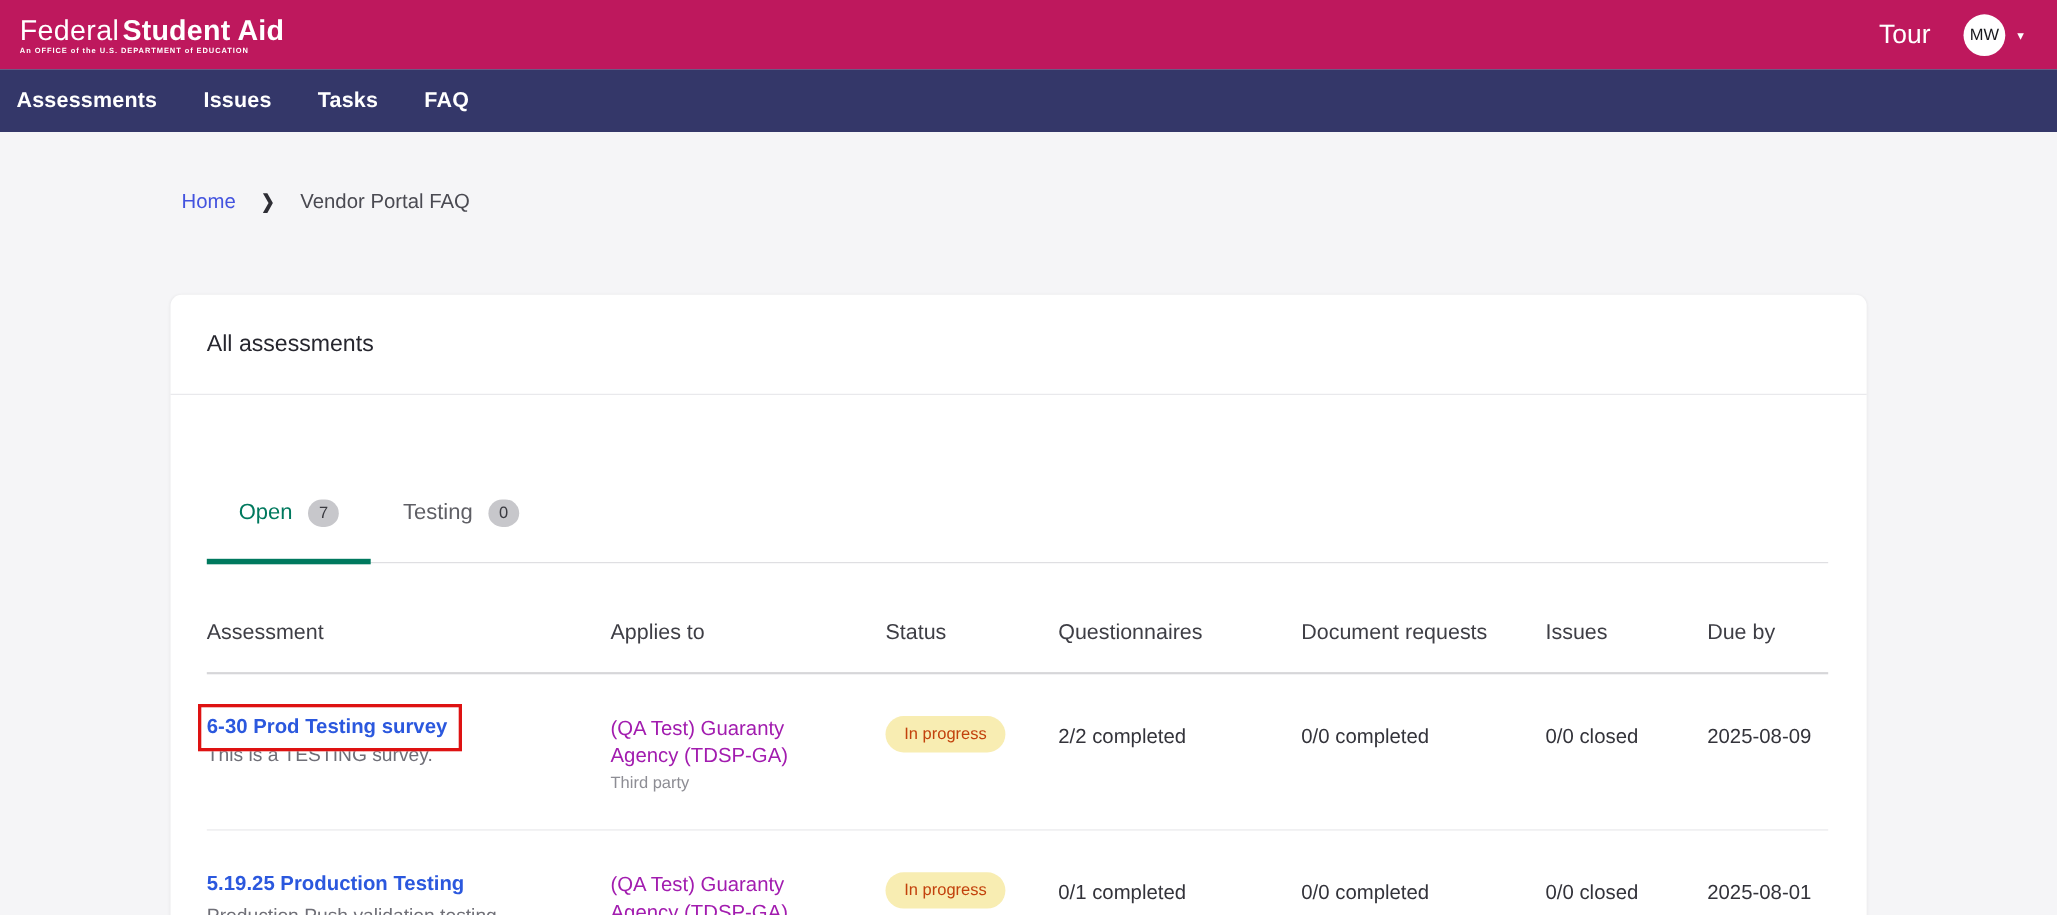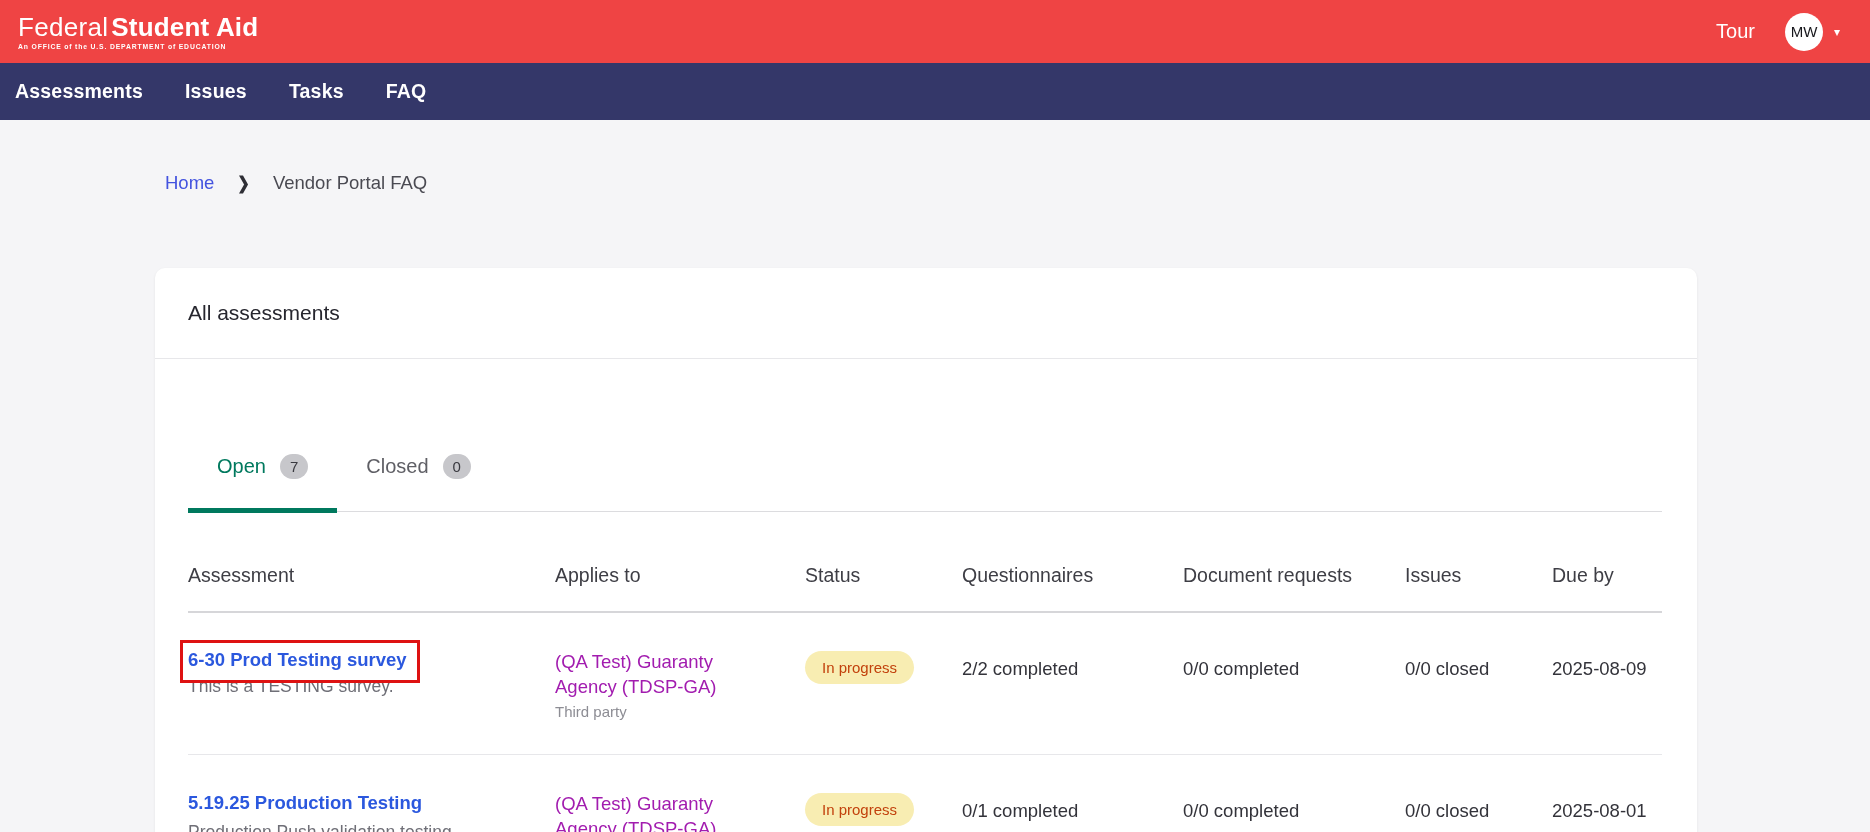--- a/index.html
+++ b/index.html
@@ -6,31 +6,31 @@
   html, body { margin:0; padding:0; }
   body {
     width:1870px; height:832px; overflow:hidden;
     background:#f5f5f7;
     font-family:"Liberation Sans", sans-serif;
     color:#33333a;
   }
 
   
   .topbar {
-    height:63px; background:#ef4444;
+    height:63px; background:#be185d;
     display:flex; align-items:center; justify-content:space-between;
     padding:0 30px 0 18px;
   }
   .logo { display:flex; flex-direction:column; justify-content:center; }
   .logo-main { color:#fff; font-size:26px; line-height:1; }
   .logo-federal { font-weight:300; letter-spacing:0.3px; }
   .logo-sa { font-weight:700; margin-left:3px; letter-spacing:0.2px; }
   .logo-tag { color:#fff; font-size:6.8px; font-weight:700; letter-spacing:0.85px; margin-top:3px; }
   .topbar-right { display:flex; align-items:center; gap:30px; }
-  .tour { color:#fff; font-size:20px; cursor:pointer; }
+  .tour { color:#fff; font-size:24px; cursor:pointer; }
   .avatar-group { display:flex; align-items:center; gap:11px; cursor:pointer; }
   .avatar {
     width:38px; height:38px; border-radius:50%; background:#fff; color:#17171c;
     display:flex; align-items:center; justify-content:center; font-size:15px;
   }
   .caret { color:#fff; font-size:12px; }
 
   
   .navbar {
     height:57px; background:#343769;
@@ -144,21 +144,21 @@
     <span>All assessments</span>
   </div>
   <div class="card-body">
 
     <div class="tabs">
       <div class="tab active">
         <span>Open</span>
         <span class="tab-badge">7</span>
       </div>
       <div class="tab inactive">
-        <span>Closed</span>
+        <span>Testing</span>
         <span class="tab-badge">0</span>
       </div>
     </div>
 
     <div class="t-head">
       <div class="col-a">Assessment</div>
       <div class="col-b">Applies to</div>
       <div class="col-c">Status</div>
       <div class="col-d">Questionnaires</div>
       <div class="col-e">Document requests</div>

